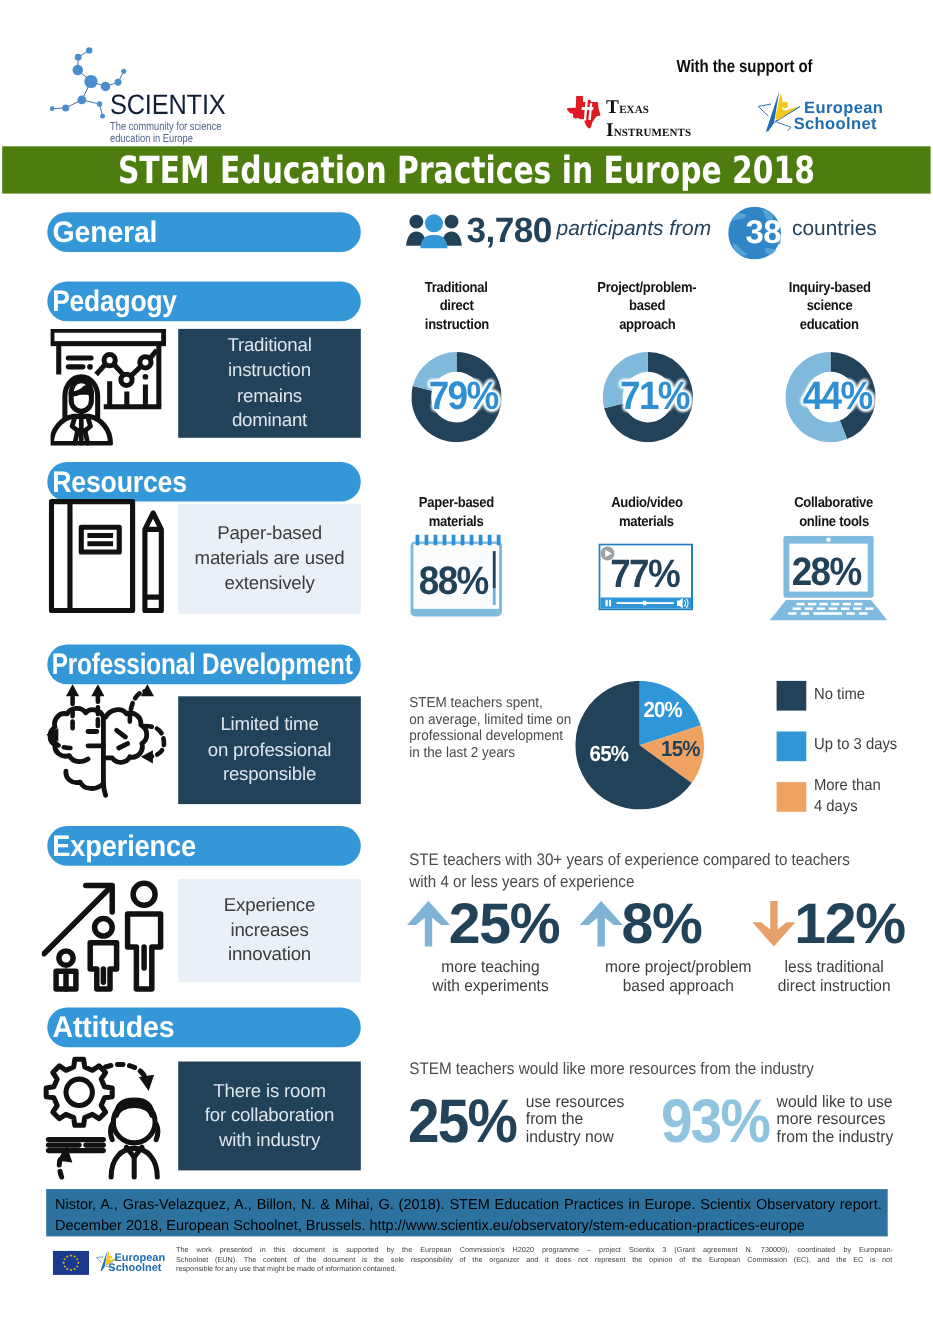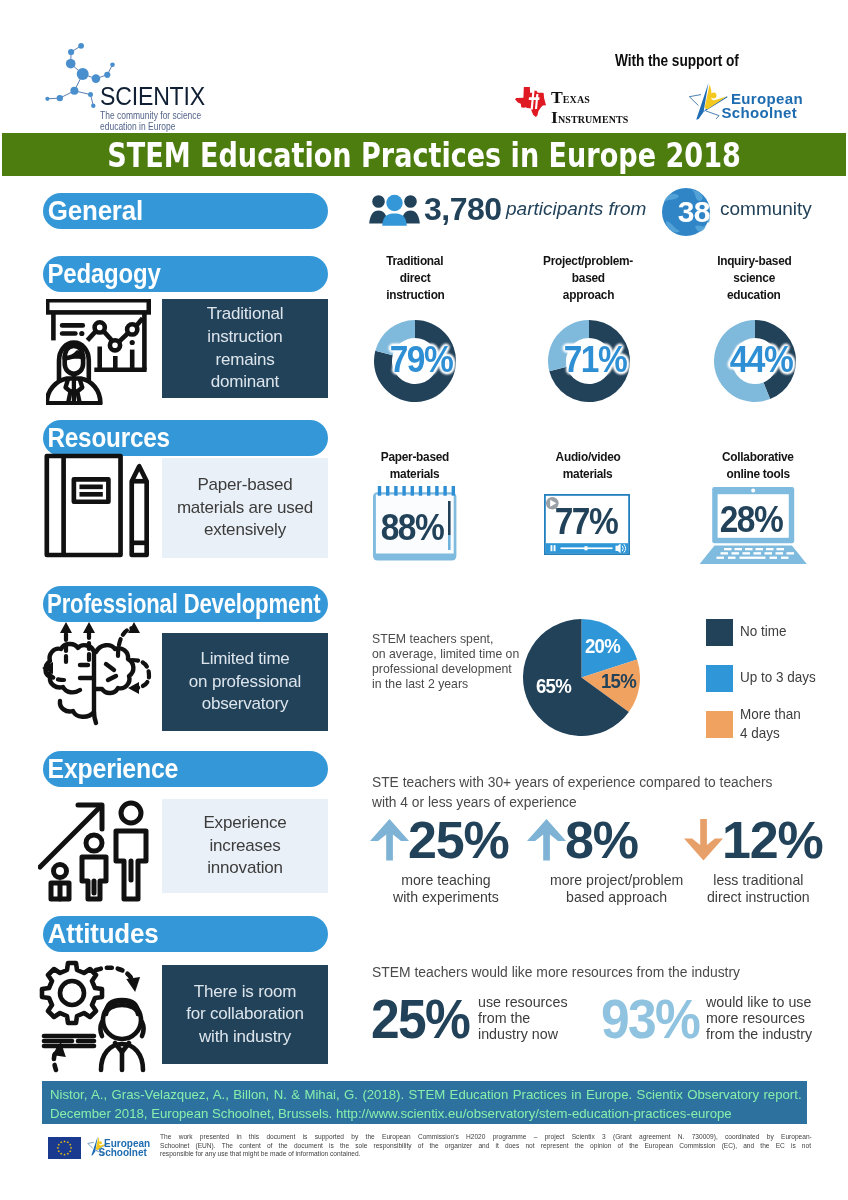--- a/index.html
+++ b/index.html
@@ -123,21 +123,21 @@
 
   
   .donut-wrap { width:82px; height:82px; }
   .donut-wrap svg { position:absolute; left:0; top:0; width:82px; height:82px; }
   .donut-lbl { position:absolute; left:-4px; top:-1px; width:102px; height:82px; display:flex; align-items:center; justify-content:center;
       font-size:36px; font-weight:bold; color:#2F8FD4; letter-spacing:-1.6px; transform:scaleX(0.93);
       text-shadow: 0 0 4px #fff, 0 0 4px #fff, 0 0 4px #fff, 0 0 4px #fff, 0 0 3px #fff, 0 0 3px #fff, 2px 0 3px #fff, -2px 0 3px #fff, 0 2px 3px #fff, 0 -2px 3px #fff; }
 
   
   #footer-band { left:42px; top:1081px; width:765px; height:43px; background:#2D719E; }
-  #footer-band p { color:#86efac; font-size:13.2px; line-height:19px; padding:4px 7px 0 8px; letter-spacing:0px; }
+  #footer-band p { color:#000000; font-size:13.2px; line-height:19px; padding:4px 7px 0 8px; letter-spacing:0px; }
   #footer-band .just { display:block; white-space:nowrap; word-spacing:0.75px; }
   #footer-band .ln2 { display:block; white-space:nowrap; }
   #disclaimer { left:160px; top:1133px; width:653px; font-size:6.6px; line-height:8.6px; color:#3f3f3f; text-align:justify; }
   #disclaimer span { display:block; white-space:nowrap; }
   #disclaimer span:nth-child(1) { word-spacing:5.45px; }
   #disclaimer span:nth-child(2) { word-spacing:4.32px; }
 </style>
 </head>
 <body>
 
@@ -238,21 +238,21 @@
     <circle cx="24" cy="24" r="24" fill="#2F85C6"></circle>
     <g fill="#5AA8DA" opacity="0.85">
       <path d="M2,14 C8,10 14,13 17,8 C12,3 4,7 2,14 Z"></path>
       <path d="M30,2 C35,6 32,12 38,13 C44,11 40,3 30,2 Z"></path>
       <path d="M42,22 C46,26 44,33 47,35 C49,28 47,24 42,22 Z"></path>
       <path d="M4,33 C10,34 12,41 18,43 C14,47 4,42 4,33 Z"></path>
       <path d="M33,38 C38,36 42,40 44,38 C41,45 35,46 33,38 Z"></path>
     </g>
   </svg>
   <div class="abs" id="countries-value">38</div>
-  <div class="abs" id="countries-label">community</div>
+  <div class="abs" id="countries-label">countries</div>
 
   <div class="abs pill" style="top:256px" id="section-pill-pedagogy">
       <span>Pedagogy</span>
     </div>
   <div class="abs stbox dark" style="top:299px;height:99px">
     <p><span>Traditional</span><br><span>instruction</span><br><span>remains</span><br><span>dominant</span></p>
   </div>
   <svg class="abs icon-pedagogy" viewBox="0 0 105 106">
     <g fill="none" stroke="#111" stroke-width="4.6" stroke-linejoin="miter" stroke-linecap="butt">
       <rect x="1.2" y="1.2" width="101.6" height="12.2"></rect>
@@ -431,21 +431,21 @@
           <rect x="82" y="69.6" width="7.5" height="2.3"></rect>
       </g>
     </svg>
     <span class="big-pct">28%</span>
   </div>
 
   <div class="abs pill" style="top:586px" id="section-pill-professional-development">
       <span>Professional Development</span>
     </div>
   <div class="abs stbox dark" style="top:633px;height:98px">
-    <p><span>Limited time</span><br><span>on professional</span><br><span>observatory</span></p>
+    <p><span>Limited time</span><br><span>on professional</span><br><span>responsible</span></p>
   </div>
   <svg class="abs icon-pd" viewBox="0 0 124 110">
     <g fill="none" stroke="#111" stroke-width="4.4" stroke-linejoin="round" stroke-linecap="round">
       <path d="M44,70 C38,74 30,73 27,67 C20,69 13,64 14,57 C8,54 8,45 14,41 C12,34 18,27 25,29 C28,23 38,22 42,28 C46,23 56,25 58,32 L58,92 C52,99 40,98 37,91 C30,93 23,88 24,81"></path>
       <path d="M60,32 C64,24 75,23 79,29 C86,26 93,32 92,39 C99,43 99,52 93,56 C95,63 89,70 82,68 C79,74 70,75 66,69 L60,69"></path>
       <path d="M44,45 L52,45 M44,58 L58,58 M70,44 L78,50 M72,60 L80,56"></path>
       <path d="M58,92 C58,96 59,100 60,103"></path>
     </g>
     <g fill="none" stroke="#111" stroke-width="4.2" stroke-linecap="round" stroke-dasharray="6 5">
       <path d="M30,42 L30,8"></path>

